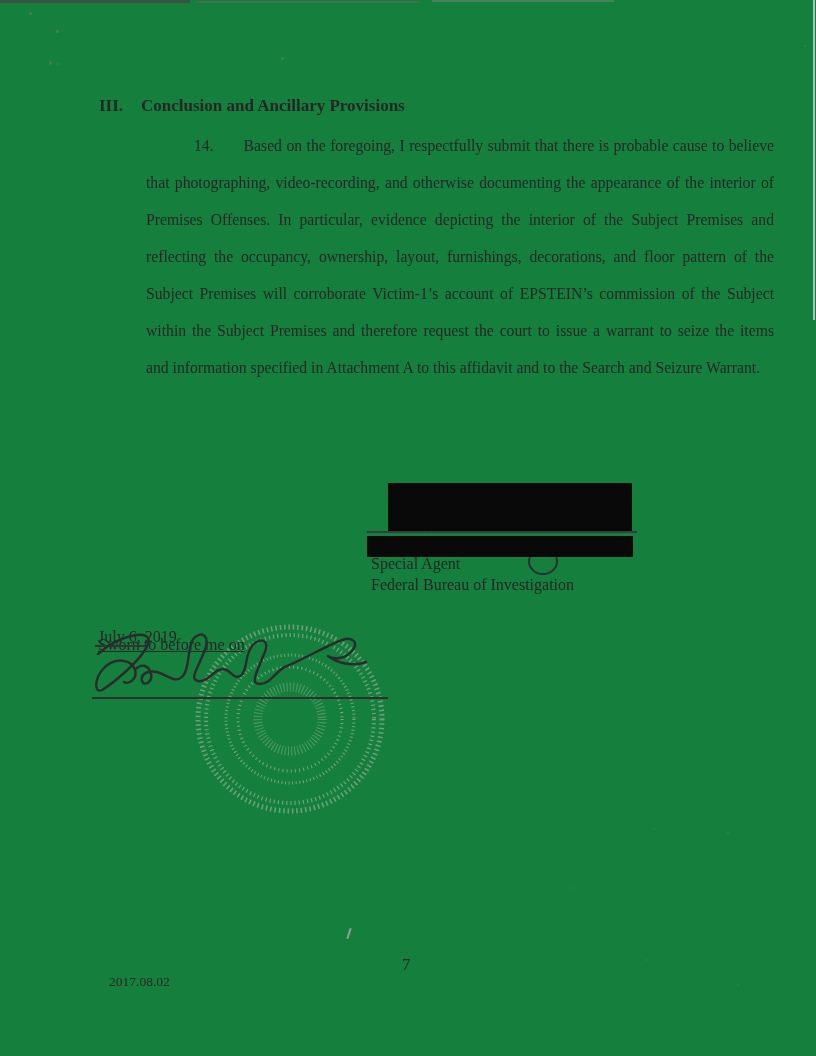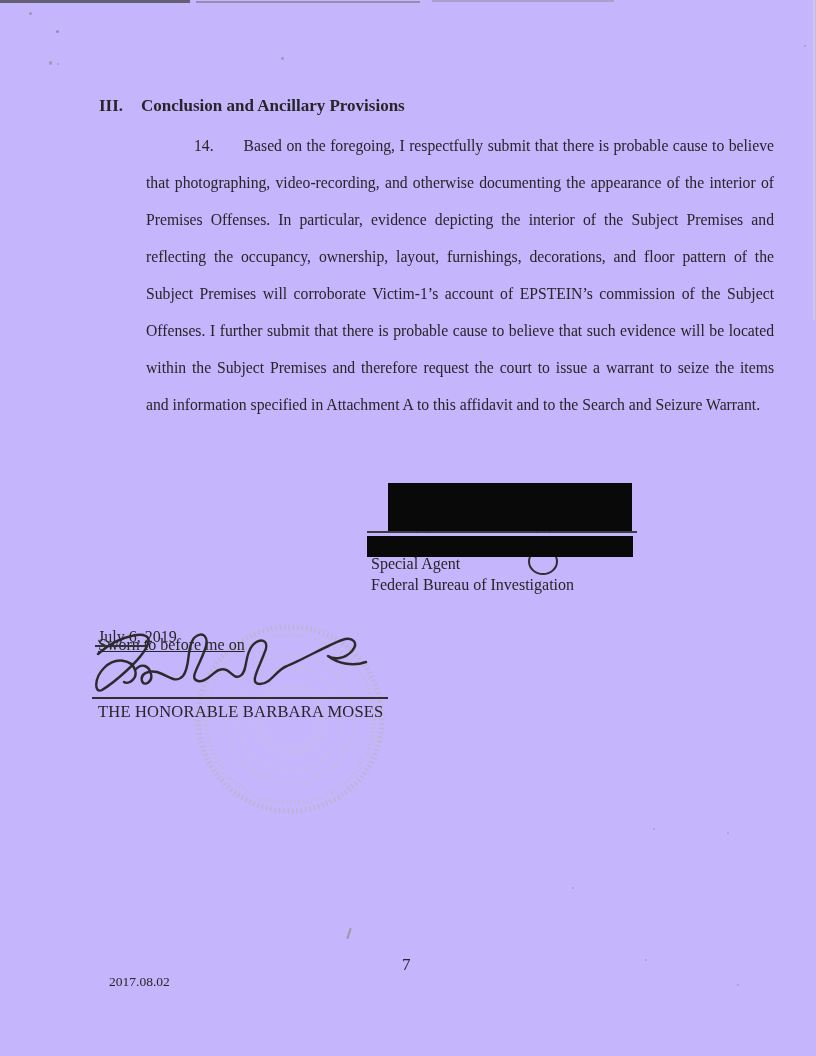--- a/index.html
+++ b/index.html
@@ -1,18 +1,18 @@
 <!DOCTYPE html>
 <html><head>
 <meta charset="utf-8">
 <style>
   html,body{margin:0;padding:0;background:#e9e9e9;}
   .page{
     position:relative;width:816px;height:1056px;margin:0 auto;
-    background:#c4b5fd;overflow:hidden;
+    background:#15803d;overflow:hidden;
     font-family:"Liberation Serif","DejaVu Serif",serif;
     color:#262626;
   }
   
   .scanline{position:absolute;background:#444;}
   .scan-a{left:0;top:0;width:190px;height:3px;opacity:.75;}
   .scan-b{left:196px;top:1px;width:224px;height:2px;opacity:.5;background:#666;}
   .scan-c{left:432px;top:0;width:182px;height:2px;opacity:.45;background:#888;}
   .edge-right{position:absolute;right:1px;top:0;width:2px;height:320px;background:#cfcfcf;opacity:.8;}
   .speck{position:absolute;border-radius:50%;background:#777;}
@@ -76,21 +76,20 @@
     <span class="numeral">III.</span>
     <span>Conclusion and Ancillary Provisions</span>
   </div>
 
   <div class="para">
     <div class="line"><span class="ind"></span><span>14.</span><span class="tab"></span><span>Based on the foregoing, I respectfully submit that there is probable cause to believe</span></div>
     <div class="line">that photographing, video-recording, and otherwise documenting the appearance of the interior of</div>
     <div class="line">Premises Offenses.  In particular, evidence depicting the interior of the Subject Premises and</div>
     <div class="line">reflecting the occupancy, ownership, layout, furnishings, decorations, and floor pattern of the</div>
     <div class="line">Subject Premises will corroborate Victim-1’s account of EPSTEIN’s commission of the Subject</div>
-    <div class="line">Offenses.  I further submit that there is probable cause to believe that such evidence will be located</div>
     <div class="line">within the Subject Premises and therefore request the court to issue a warrant to seize the items</div>
     <div class="line last">and information specified in Attachment A to this affidavit and to the Search and Seizure Warrant.</div>
   </div>
 
   <div class="bar bar1"></div>
   <div class="sig-baseline"></div>
   <svg class="pen-marks" width="230" height="22" viewBox="0 0 230 22">
     <path d="M8,20 Q14,8 20,20" fill="none" stroke="#3a3a3a" stroke-width="1.6"></path>
     <path d="M128,20 Q135,4 142,20" fill="none" stroke="#3a3a3a" stroke-width="1.6"></path>
     <path d="M192,19 Q200,9 212,16" fill="none" stroke="#3a3a3a" stroke-width="1.6"></path>
@@ -112,19 +111,18 @@
 
   <div class="sworn-line1">Sworn to before me on</div>
   <div class="sworn-date">July 6, 2019</div>
   <div class="date-underline"></div>
 
   <svg class="judge-sig" width="300" height="78" viewBox="0 0 300 78">
     <path d="M8,28 C30,8 64,2 58,18 C52,34 22,58 12,64 C4,68 4,52 14,42 C26,30 42,34 45,44 C48,53 38,59 34,56 M45,44 C52,36 59,40 61,48 C63,56 54,61 52,55 C50,48 58,44 67,46 C80,50 85,58 93,50 C101,40 96,22 104,12 C112,4 121,10 114,26 C108,42 99,53 108,55 C116,57 123,46 129,44 C140,40 142,54 150,50 C158,46 154,30 162,20 C170,10 181,14 174,28 C168,44 159,58 170,58 C181,58 186,44 197,40 C212,34 240,18 252,14 C263,10 269,17 262,25 C255,33 244,34 238,30 C247,37 262,41 276,36" fill="none" stroke="#2b2b2b" stroke-width="2.4" stroke-linecap="round" stroke-linejoin="round"></path>
   </svg>
   <div class="judge-line"></div>
   <div class="judge-block">
-    <div>THE HONORABLE BARBARA MOSES</div>
   </div>
 
   <div class="page-number">7</div>
   <div class="date-stamp">2017.08.02</div>
 
 </div>
 
 </body></html>

